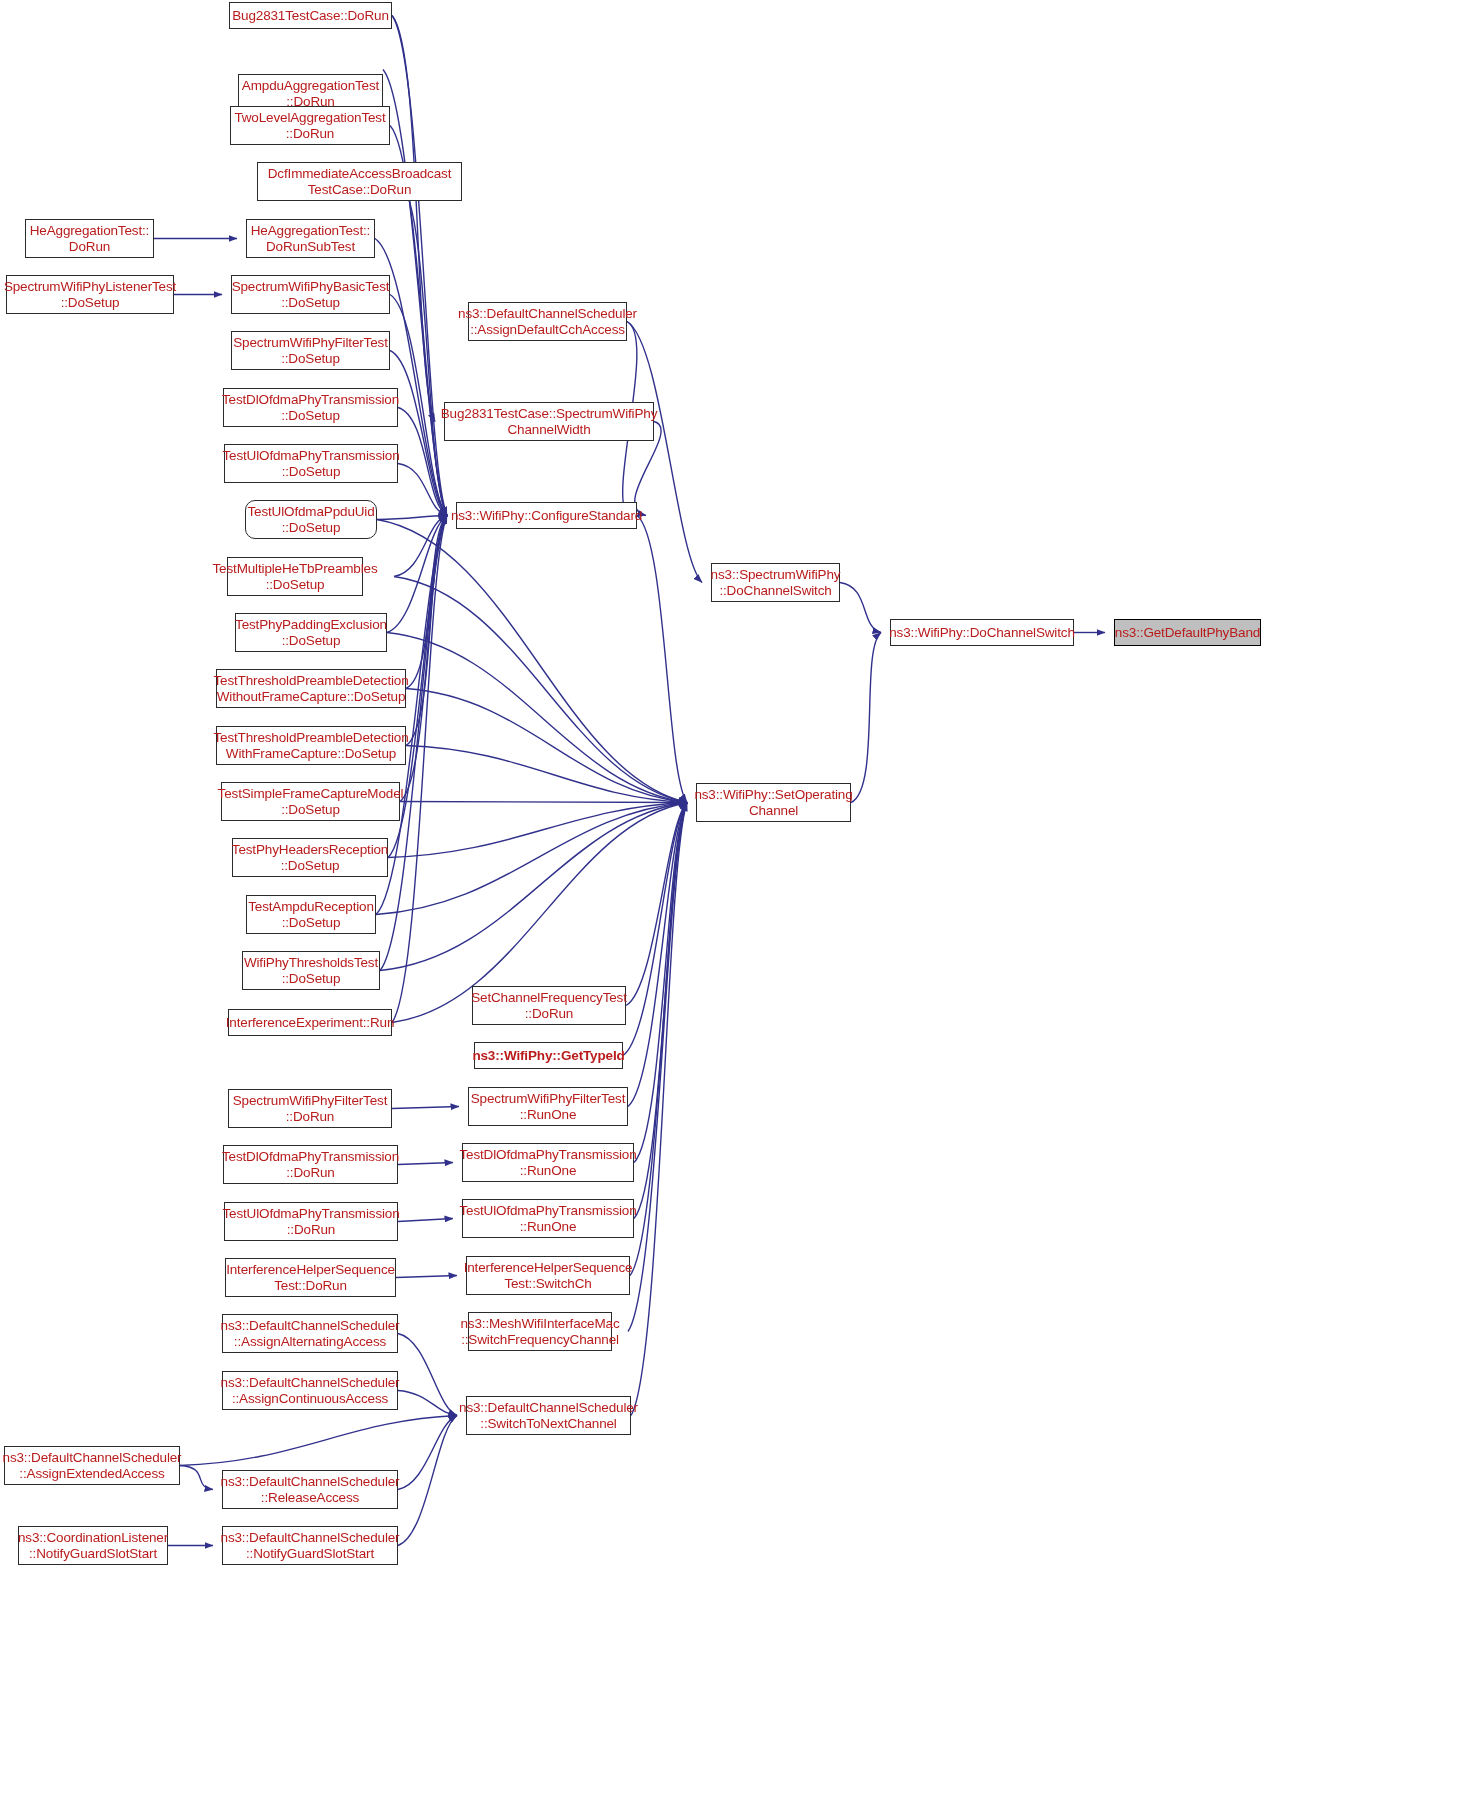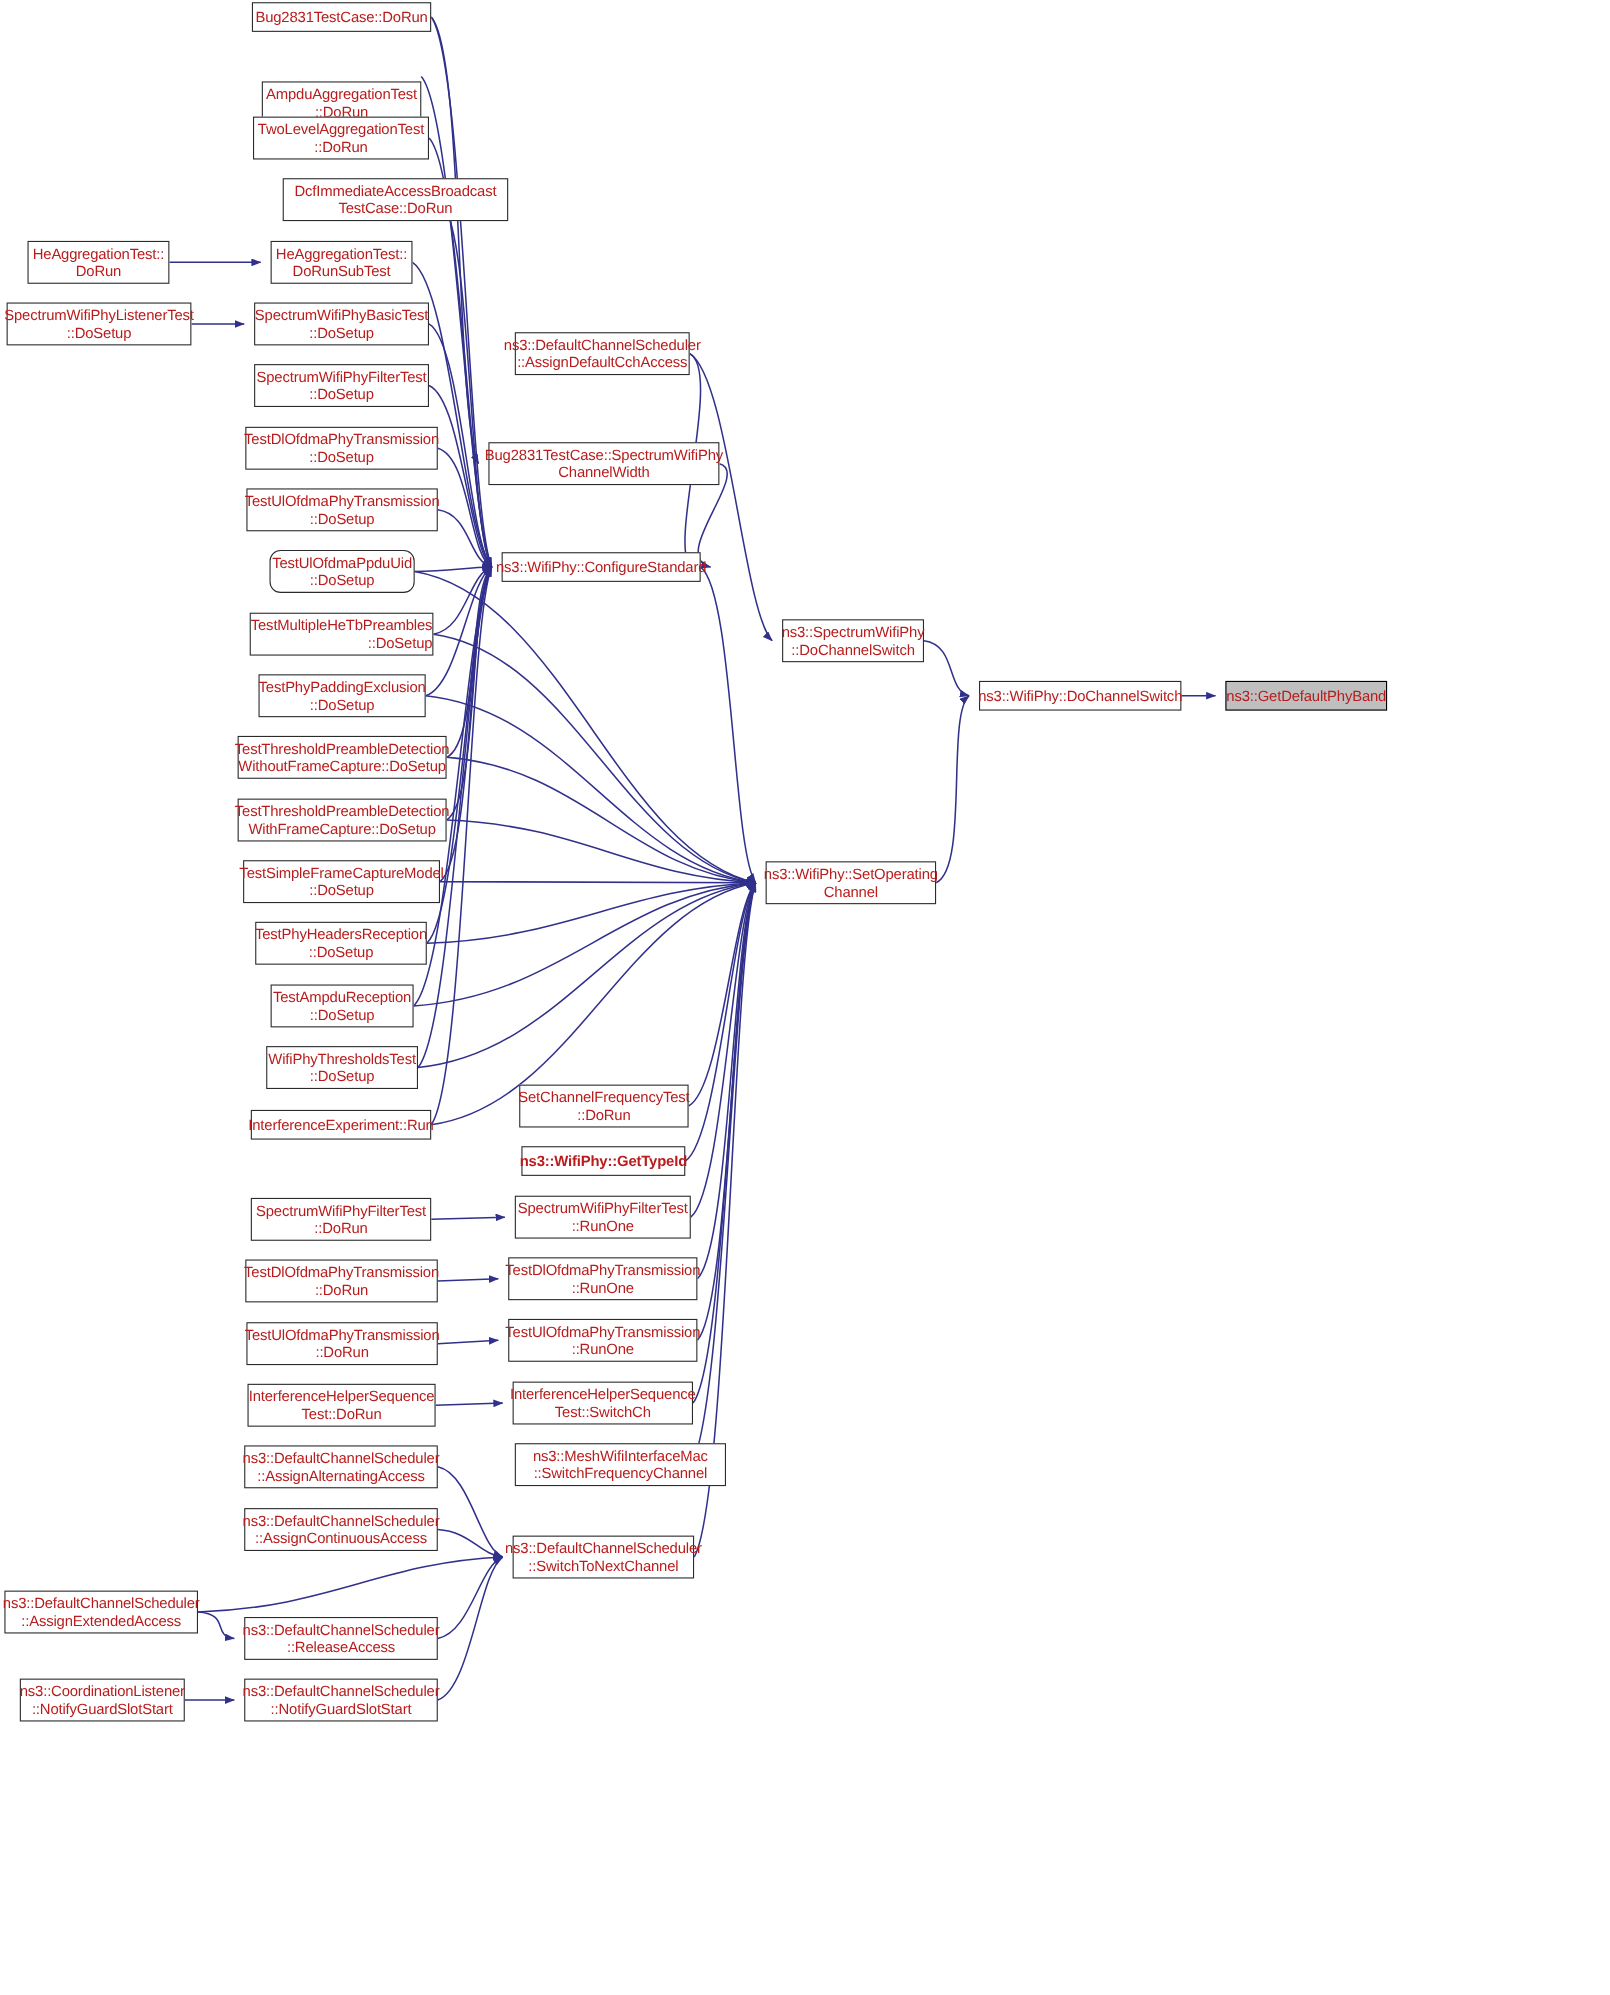--- a/index.html
+++ b/index.html
@@ -131,21 +131,21 @@
     <div class="node" style="left: 231px; top: 275px; width: 159px; height: 39px;">SpectrumWifiPhyBasicTest
 ::DoSetup</div>
     <div class="node" style="left: 231px; top: 331px; width: 159px; height: 39px;">SpectrumWifiPhyFilterTest
 ::DoSetup</div>
     <div class="node" style="left: 223px; top: 388px; width: 175px; height: 39px;">TestDlOfdmaPhyTransmission
 ::DoSetup</div>
     <div class="node" style="left: 224px; top: 444px; width: 174px; height: 39px;">TestUlOfdmaPhyTransmission
 ::DoSetup</div>
     <div class="node" style="left: 245px; top: 500px; width: 132px; height: 39px; border-radius: 10px;">TestUlOfdmaPpduUid
 ::DoSetup</div>
-    <div class="node" style="left: 227px; top: 557px; width: 167px; height: 39px; text-align: right;">TestMultipleHeTbPreambles
+    <div class="node" style="left: 227px; top: 557px; width: 136px; height: 39px;">TestMultipleHeTbPreambles
 ::DoSetup</div>
     <div class="node" style="left: 235px; top: 613px; width: 152px; height: 39px;">TestPhyPaddingExclusion
 ::DoSetup</div>
     <div class="node" style="left: 216px; top: 669px; width: 190px; height: 39px;">TestThresholdPreambleDetection
 WithoutFrameCapture::DoSetup</div>
     <div class="node" style="left: 216px; top: 726px; width: 190px; height: 39px;">TestThresholdPreambleDetection
 WithFrameCapture::DoSetup</div>
     <div class="node" style="left: 221px; top: 782px; width: 179px; height: 39px;">TestSimpleFrameCaptureModel
 ::DoSetup</div>
     <div class="node" style="left: 232px; top: 838px; width: 156px; height: 39px;">TestPhyHeadersReception
@@ -184,21 +184,21 @@
 ::DoRun</div>
     <div class="node" style="left: 474px; top: 1042px; width: 149px; height: 27px; font-weight: bold;">ns3::WifiPhy::GetTypeId</div>
     <div class="node" style="left: 468px; top: 1087px; width: 160px; height: 39px;">SpectrumWifiPhyFilterTest
 ::RunOne</div>
     <div class="node" style="left: 462px; top: 1143px; width: 172px; height: 39px;">TestDlOfdmaPhyTransmission
 ::RunOne</div>
     <div class="node" style="left: 462px; top: 1199px; width: 172px; height: 39px;">TestUlOfdmaPhyTransmission
 ::RunOne</div>
     <div class="node" style="left: 466px; top: 1256px; width: 164px; height: 39px;">InterferenceHelperSequence
 Test::SwitchCh</div>
-    <div class="node" style="left: 468px; top: 1312px; width: 192px; height: 39px;">ns3::MeshWifiInterfaceMac
+    <div class="node" style="left: 468px; top: 1312px; width: 144px; height: 39px;">ns3::MeshWifiInterfaceMac
 ::SwitchFrequencyChannel</div>
     <div class="node" style="left: 466px; top: 1396px; width: 165px; height: 39px;">ns3::DefaultChannelScheduler
 ::SwitchToNextChannel</div>
     <div class="node" style="left: 696px; top: 783px; width: 155px; height: 39px;">ns3::WifiPhy::SetOperating
 Channel</div>
     <div class="node" style="left: 711px; top: 563px; width: 129px; height: 39px;">ns3::SpectrumWifiPhy
 ::DoChannelSwitch</div>
     <div class="node" style="left: 890px; top: 619px; width: 184px; height: 27px;">ns3::WifiPhy::DoChannelSwitch</div>
     <div class="node focus" style="left: 1114px; top: 619px; width: 147px; height: 27px;">ns3::GetDefaultPhyBand</div>
   </div>

